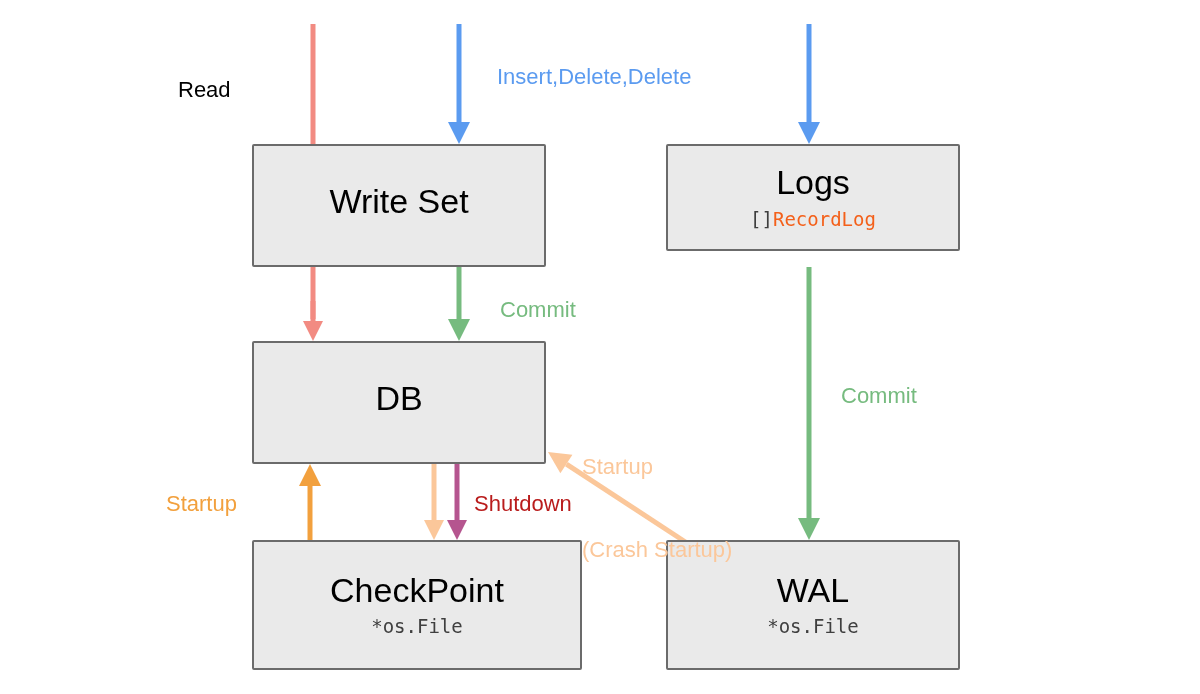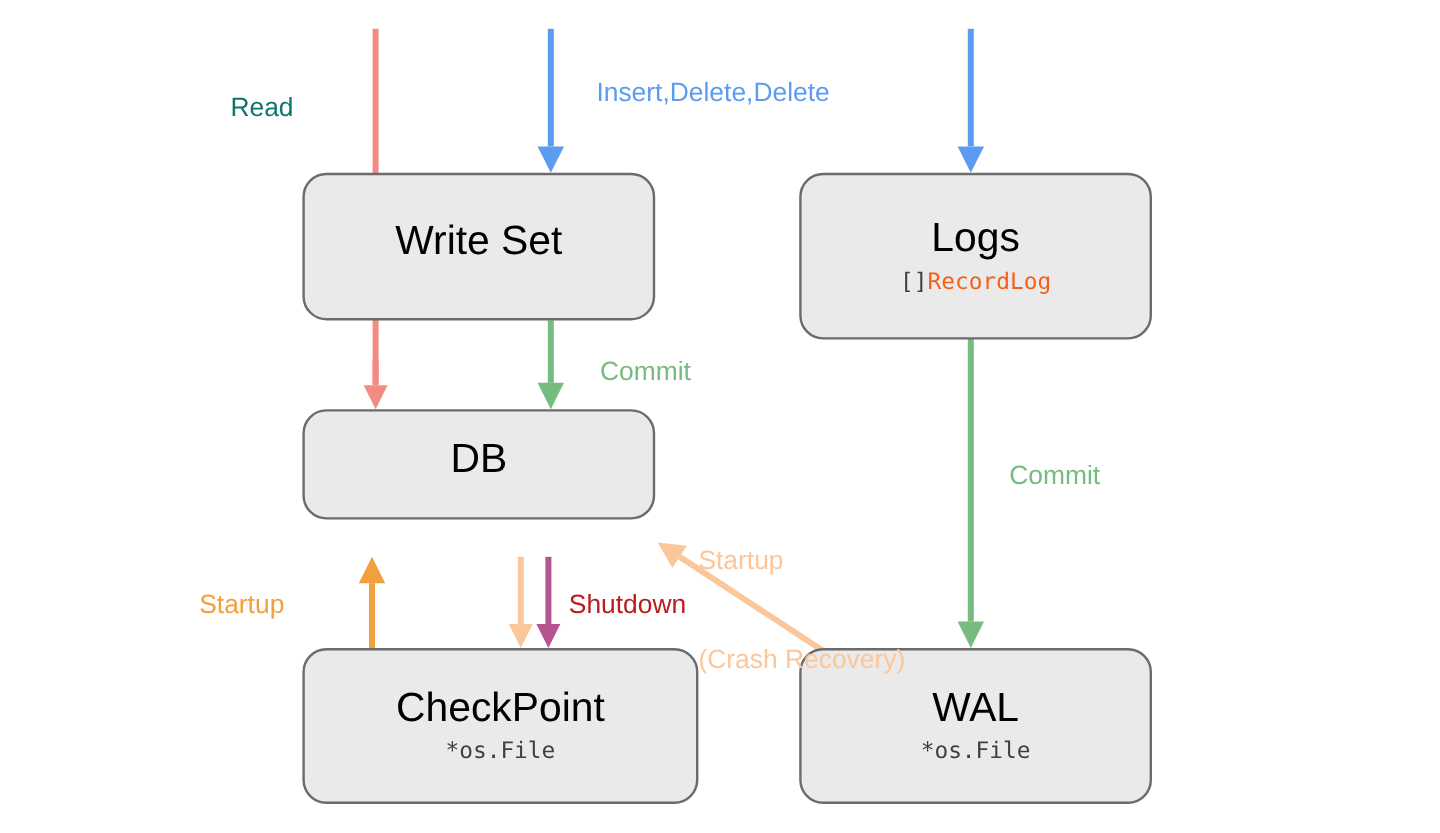--- a/index.html
+++ b/index.html
@@ -25,21 +25,21 @@
     left: 0;
     top: 0;
     width: 1200px;
     height: 694px;
   }
   .node {
     position: absolute;
     box-sizing: border-box;
     background: #eaeaea;
     border: 2px solid #6b6b6b;
-    border-radius: 20px;
+    border-radius: 2px;
     display: flex;
     flex-direction: column;
     align-items: center;
     justify-content: center;
     z-index: 5;
   }
   .node-title {
     font-family: "Liberation Sans", sans-serif;
     font-size: 34px;
     color: #000000;
@@ -105,49 +105,49 @@
       <g>
         <line x1="690" y1="545" x2="566.4041932813421" y2="464.0534505293297" stroke="#fbc79a" stroke-width="5" stroke-linecap="butt"></line>
         <polygon points="548,452 572.430918546007,454.85135388865865 560.3774680166773,473.2555471700008" fill="#fbc79a"></polygon>
       </g>
     </svg>
 
   <div class="node" style="left:252px; top:144px; width:294px; height:123px;">
     <div class="node-title">Write Set</div>
   </div>
 
-  <div class="node" style="left:666px; top:144px; width:294px; height:139px;">
+  <div class="node" style="left:666px; top:144px; width:294px; height:107px;">
     <div class="node-title">Logs</div>
     <div class="node-sub"><span style="color: rgb(63, 63, 63);">[]</span><span style="color: rgb(244, 96, 26);">RecordLog</span></div>
   </div>
 
-  <div class="node" style="left:252px; top:341px; width:294px; height:92px;">
+  <div class="node" style="left:252px; top:341px; width:294px; height:123px;">
     <div class="node-title">DB</div>
   </div>
 
   <div class="node" style="left:252px; top:540px; width:330px; height:130px;">
     <div class="node-title">CheckPoint</div>
     <div class="node-sub"><span style="color: rgb(63, 63, 63);">*os.File</span></div>
   </div>
 
   <div class="node" style="left:666px; top:540px; width:294px; height:130px;">
     <div class="node-title">WAL</div>
     <div class="node-sub"><span style="color: rgb(63, 63, 63);">*os.File</span></div>
   </div>
 
-  <div class="edge-label" style="left:192px; top:76px; color:#0f766e;">Read</div>
+  <div class="edge-label" style="left:178px; top:76px; color:#000000;">Read</div>
 
   <div class="edge-label" style="left:497px; top:63px; color:#5b9bf0;">Insert,Delete,Delete</div>
 
   <div class="edge-label" style="left:500px; top:296px; color:#76bb7f;">Commit</div>
 
   <div class="edge-label" style="left:841px; top:382px; color:#76bb7f;">Commit</div>
 
   <div class="edge-label" style="left:166px; top:490px; color:#f2a03d;">Startup</div>
 
   <div class="edge-label" style="left:474px; top:490px; color:#b91c1c;">Shutdown</div>
 
   <div class="edge-label" style="left:582px; top:398px; color:#fbc79a;">
     <div>Startup</div>
-    <div>(Crash Recovery)</div>
+    <div>(Crash Startup)</div>
   </div>
 
 </div>
 
 </body></html>

